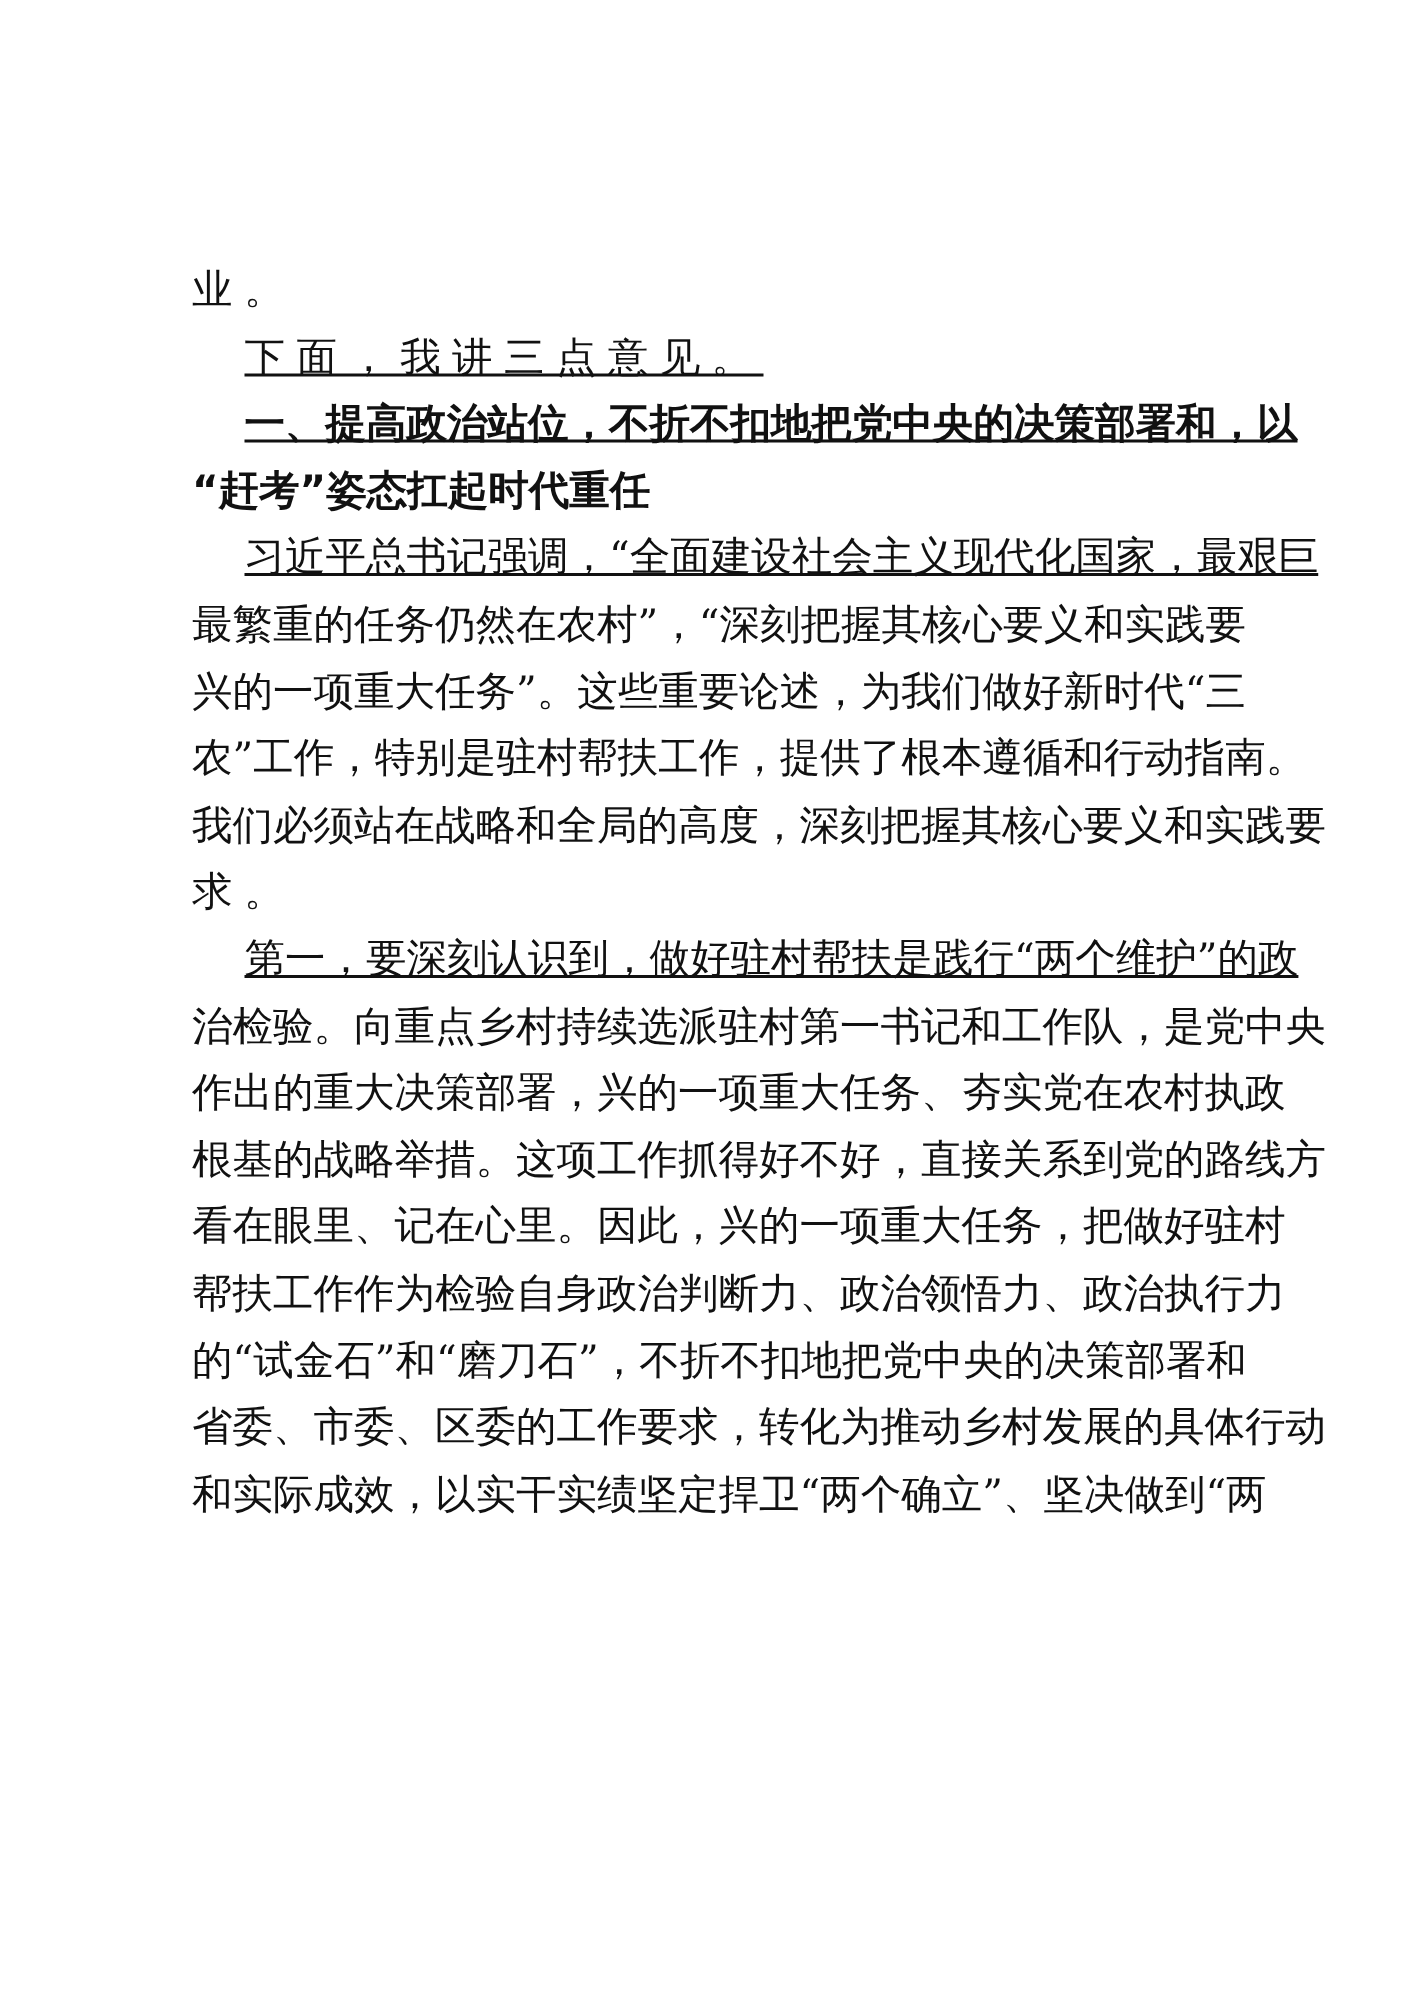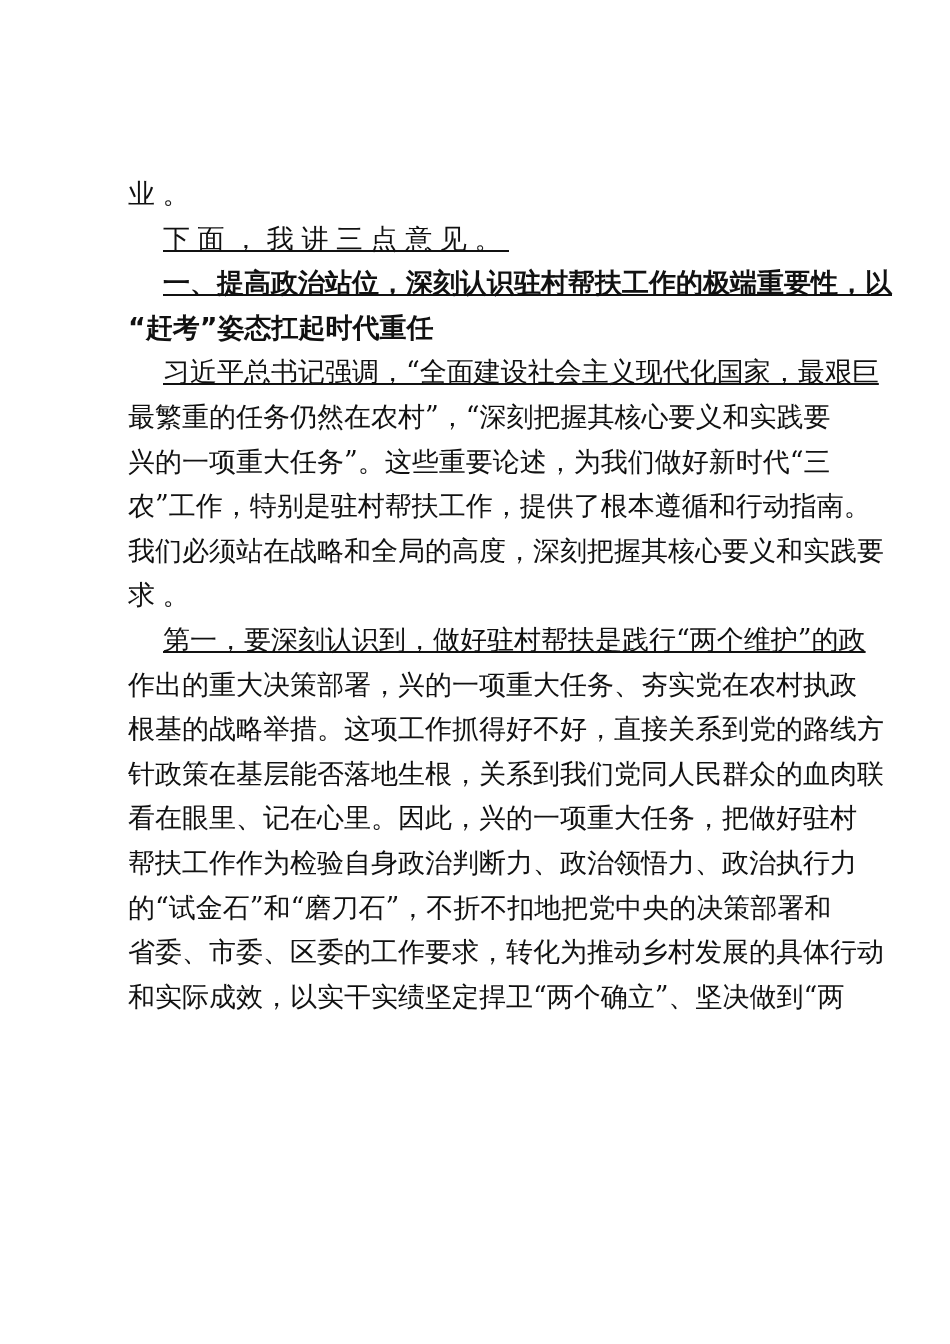--- a/index.html
+++ b/index.html
@@ -20,31 +20,31 @@
   .line.indent { padding-left: 35px; text-decoration: underline; }
   .line.heading { font-family: "DejaVu Sans", "Liberation Sans", sans-serif; font-weight: bold; letter-spacing: 0; }
 </style>
 </head>
 <body>
 
 <div class="page">
   <div class="text-block">
     <div class="line">业。</div>
     <div class="line indent">下面，我讲三点意见。</div>
-    <div class="line heading justify indent">一、提高政治站位，深刻认识驻村帮扶工作的极端重要性，以</div>
+    <div class="line heading justify indent">一、提高政治站位，不折不扣地把党中央的决策部署和，以</div>
     <div class="line heading">“赶考”姿态扛起时代重任</div>
     <div class="line justify indent">习近平总书记强调，“全面建设社会主义现代化国家，最艰巨</div>
     <div class="line justify">最繁重的任务仍然在农村”，“深刻把握其核心要义和实践要</div>
     <div class="line justify">兴的一项重大任务”。这些重要论述，为我们做好新时代“三</div>
     <div class="line justify">农”工作，特别是驻村帮扶工作，提供了根本遵循和行动指南。</div>
     <div class="line justify">我们必须站在战略和全局的高度，深刻把握其核心要义和实践要</div>
     <div class="line">求。</div>
     <div class="line justify indent">第一，要深刻认识到，做好驻村帮扶是践行“两个维护”的政</div>
+    <div class="line justify">治检验。向重点乡村持续选派驻村第一书记和工作队，是党中央</div>
     <div class="line justify">作出的重大决策部署，兴的一项重大任务、夯实党在农村执政</div>
     <div class="line justify">根基的战略举措。这项工作抓得好不好，直接关系到党的路线方</div>
-    <div class="line justify">针政策在基层能否落地生根，关系到我们党同人民群众的血肉联</div>
     <div class="line justify">看在眼里、记在心里。因此，兴的一项重大任务，把做好驻村</div>
     <div class="line justify">帮扶工作作为检验自身政治判断力、政治领悟力、政治执行力</div>
     <div class="line justify">的“试金石”和“磨刀石”，不折不扣地把党中央的决策部署和</div>
     <div class="line justify">省委、市委、区委的工作要求，转化为推动乡村发展的具体行动</div>
     <div class="line justify">和实际成效，以实干实绩坚定捍卫“两个确立”、坚决做到“两</div>
   </div>
 </div>
 
 </body></html>

